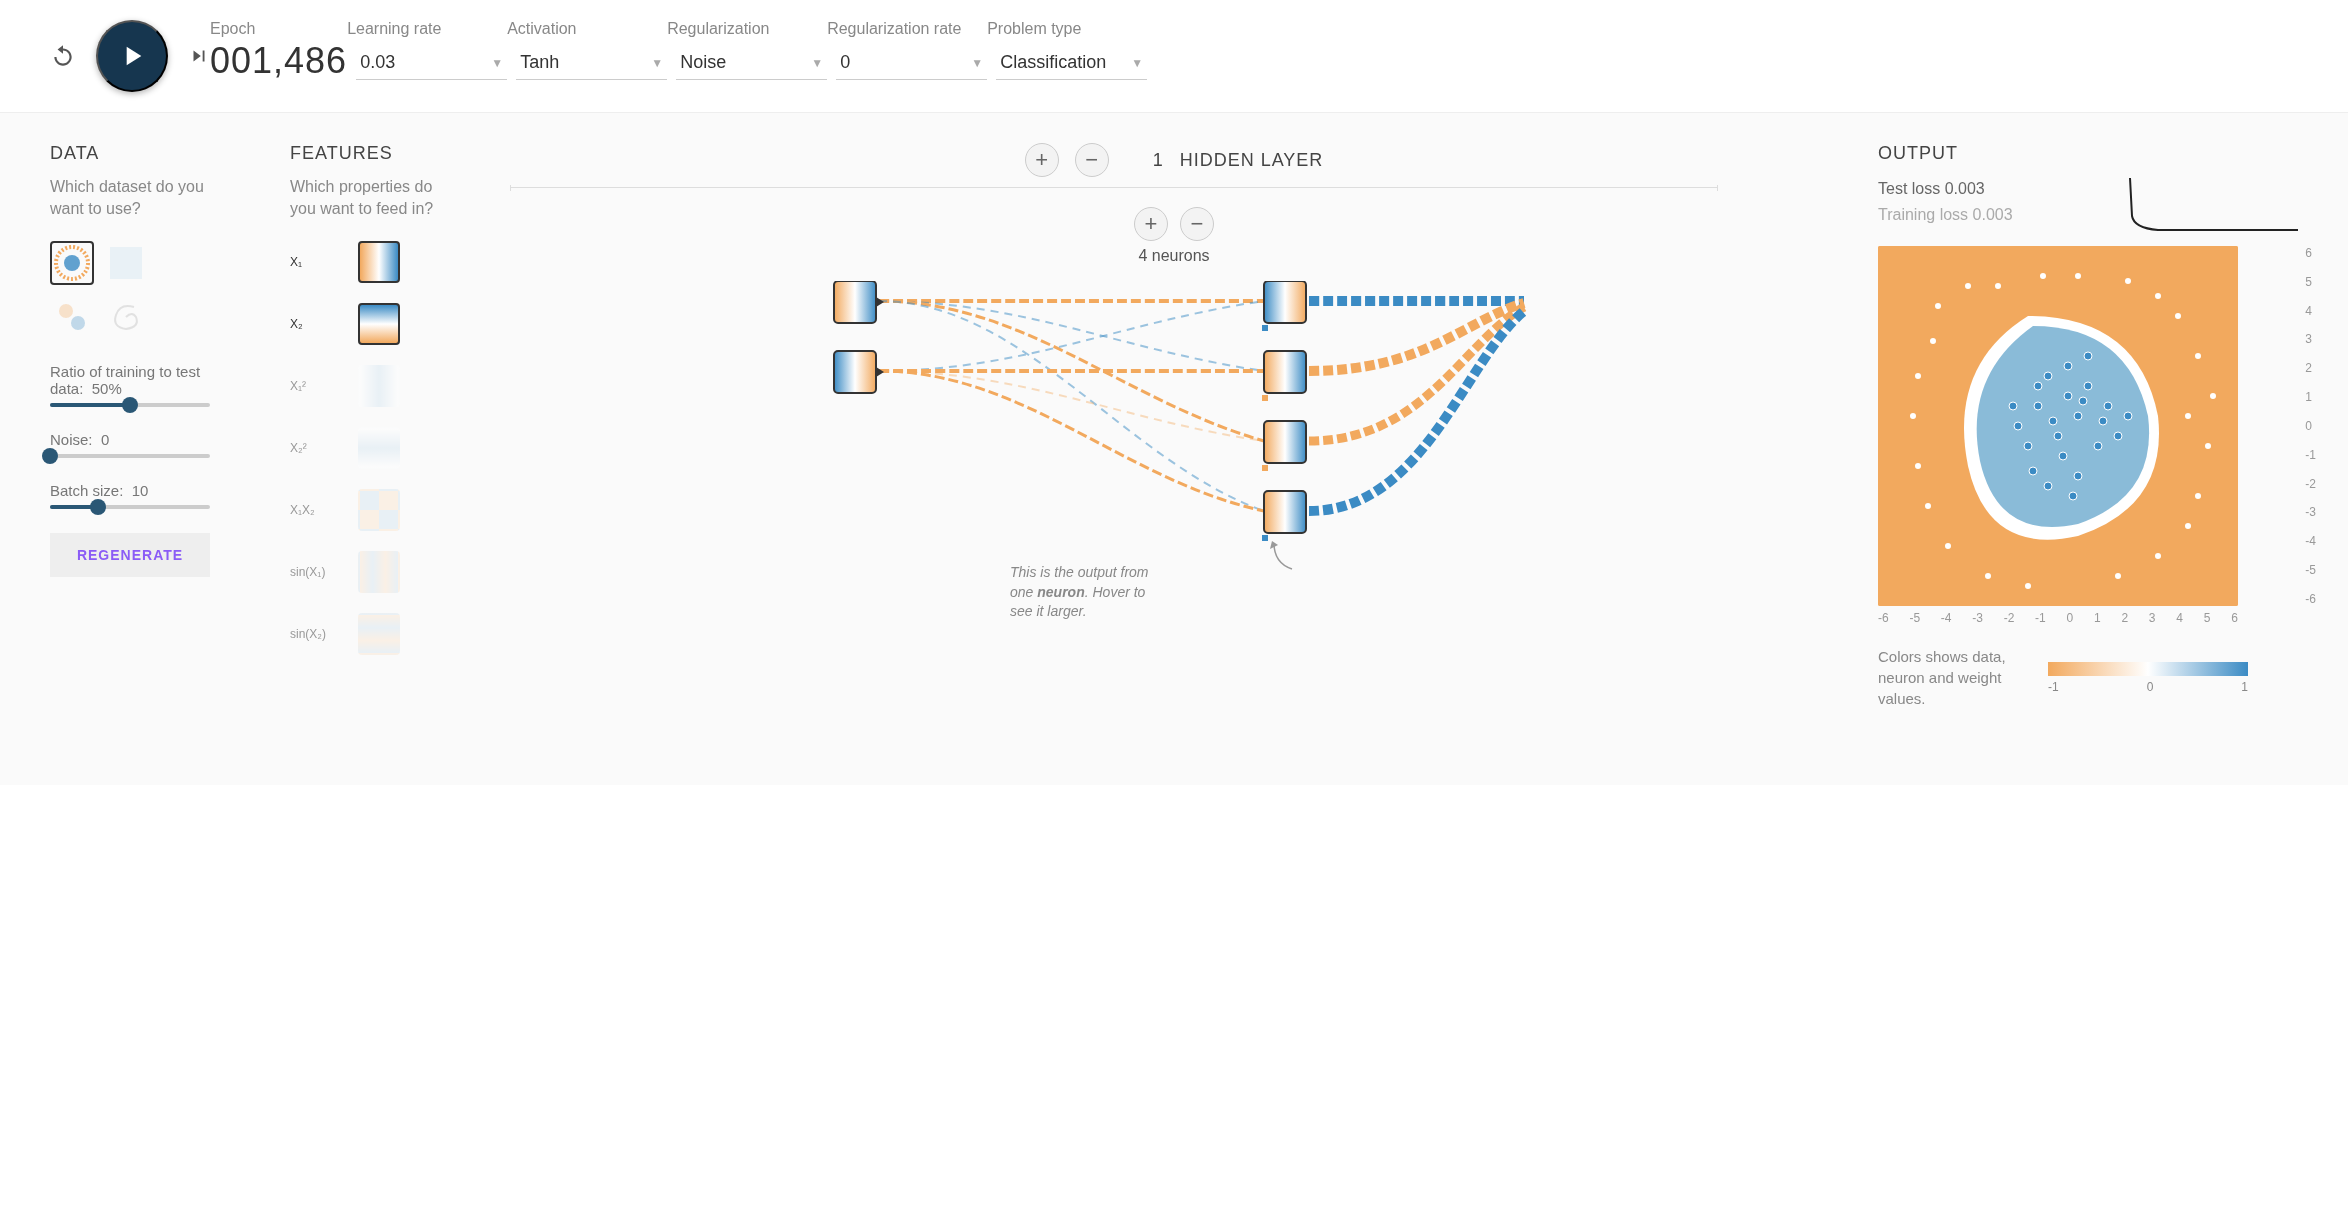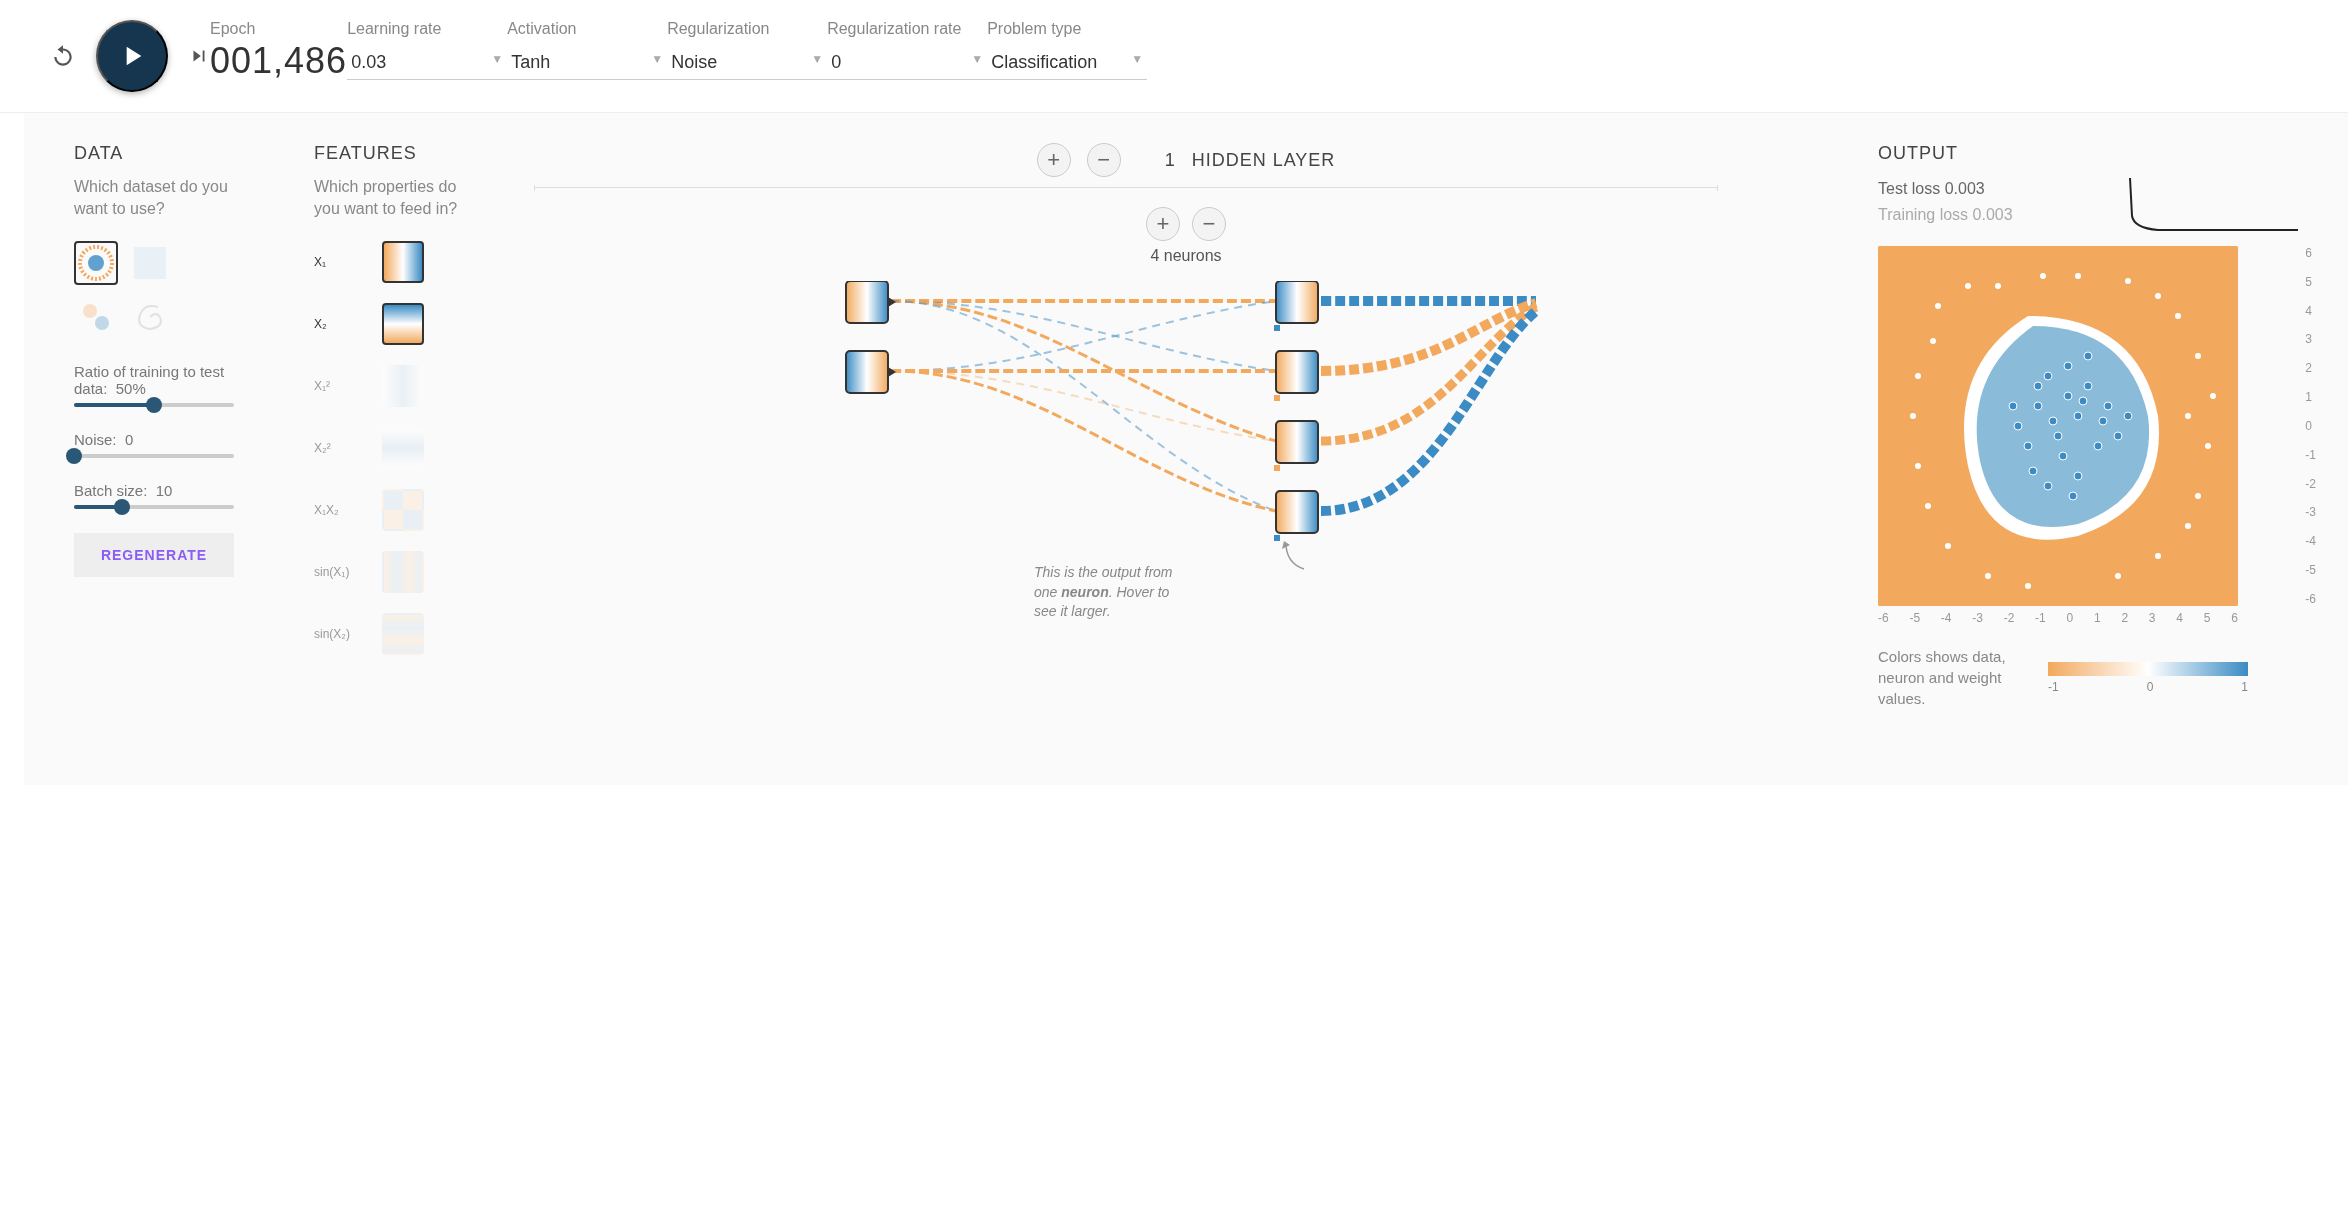--- a/index.html
+++ b/index.html
@@ -6,23 +6,23 @@
 body { font-family: -apple-system, BlinkMacSystemFont, "Segoe UI", Helvetica, Arial, sans-serif; background: #fff; color: #333; }
 .top-bar { display: flex; align-items: flex-start; padding: 20px 50px 20px 50px; border-bottom: 1px solid #eee; }
 .controls-group { display: flex; align-items: center; gap: 20px; }
 .icon-btn { background: none; border: none; cursor: pointer; display: flex; align-items: center; justify-content: center; }
 .play-btn { width: 72px; height: 72px; border-radius: 50%; background: #16364f; display: flex; align-items: center; justify-content: center; box-shadow: 0 2px 6px rgba(0,0,0,0.3); }
 .metric { display: flex; flex-direction: column; min-width: 130px; }
 .metric-label { font-size: 16px; color: #888; margin-bottom: 2px; }
 .metric-value { font-size: 36px; color: #333; letter-spacing: 1px; }
 .select-group { display: flex; flex-direction: column; min-width: 160px; }
 .select-label { font-size: 16px; color: #888; margin-bottom: 8px; }
-.select-ctrl { display: flex; justify-content: space-between; border-bottom: 1px solid #ccc; padding: 6px 4px; font-size: 18px; color: #333; cursor: pointer; }
+.select-ctrl { display: flex; justify-content: space-between; align-items: center; border-bottom: 1px solid #ccc; padding: 6px 4px; font-size: 18px; color: #333; cursor: pointer; margin-left: 9px; }
 .chev { color: #aaa; font-size: 12px; }
-.main { display: flex; padding: 30px 50px 30px 50px; gap: 40px; background: #fafafa; margin-left: 24px; }
+.main { display: flex; padding: 30px 50px 30px 50px; gap: 40px; background: #fafafa; }
 .col { display: flex; flex-direction: column; }
 .section-title { font-size: 18px; font-weight: 500; letter-spacing: 1px; color: #444; margin-bottom: 12px; }
 .section-sub { font-size: 16px; color: #888; line-height: 1.4; max-width: 170px; margin-bottom: 20px; }
 .dataset-grid { display: grid; grid-template-columns: 44px 44px; gap: 10px; margin-bottom: 24px; }
 .dataset-thumb { width: 44px; height: 44px; border: 2px solid transparent; border-radius: 4px; cursor: pointer; display: flex; align-items: center; justify-content: center; }
 .dataset-thumb.selected { border-color: #333; }
 .slider-group { margin-bottom: 24px; }
 .slider-label { font-size: 15px; color: #777; margin-bottom: 6px; }
 .slider-track { position: relative; height: 4px; background: #ccc; border-radius: 2px; width: 160px; }
 .slider-fill { position: absolute; height: 4px; background: #2a5775; border-radius: 2px; }

